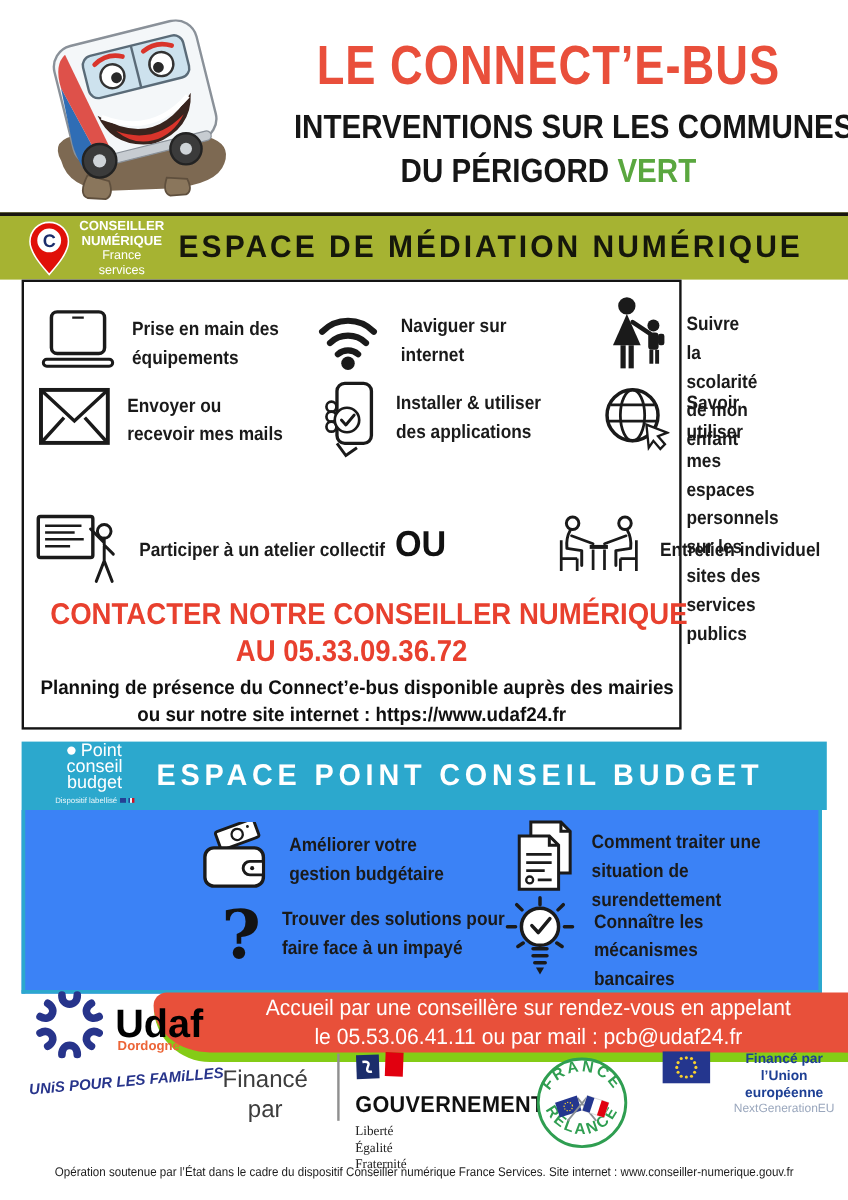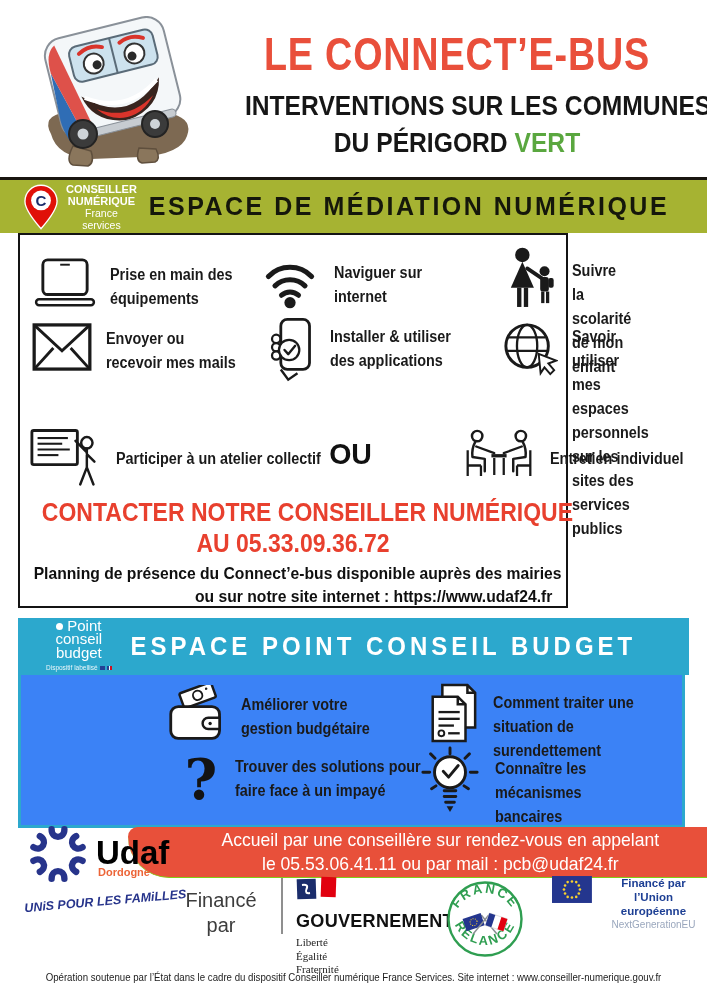--- a/index.html
+++ b/index.html
@@ -29,21 +29,21 @@
   
   .box-black{position:absolute;left:18px;top:233px;width:550px;height:375px;background:#fff;
       border:2px solid #141414;box-sizing:border-box;}
   .item{position:absolute;display:flex;align-items:flex-start;gap:14px;}
   .label{font-size:16px;font-weight:bold;color:#1a1a1a;white-space:pre-line;line-height:1.5;
       transform:scaleX(.9);transform-origin:left top;}
   .ou{position:absolute;font-size:30px;font-weight:bold;color:#111;transform:scaleX(.95);}
   .contact{position:absolute;left:0;right:0;top:262px;text-align:center;color:#e8402e;
       font-weight:bold;font-size:25px;line-height:31px;}
   .contact div{transform:scaleX(.92);transform-origin:center;white-space:nowrap;}
-  .planning{position:absolute;left:0;right:0;top:327px;text-align:right;color:#101010;
+  .planning{position:absolute;left:0;right:0;top:327px;text-align:center;color:#101010;
       font-weight:bold;font-size:16.5px;line-height:23px;}
   .planning div{transform:scaleX(.95);transform-origin:center;white-space:nowrap;}
 
   
   .banner-blue{position:absolute;left:18px;top:618px;width:671px;height:57px;background:#2ca8cd;
       display:flex;align-items:center;box-sizing:border-box;}
   .pcb-logo{margin-left:28px;color:#fff;text-align:center;line-height:13.5px;font-size:15px;}
   .pcb-dot{display:inline-block;width:7px;height:7px;border-radius:50%;background:#fff;
       margin-right:4px;vertical-align:middle;}
   .pcb-sub{font-size:6.5px;margin-top:2px;opacity:.9;}
@@ -54,21 +54,21 @@
       letter-spacing:4px;padding-right:34px;transform:scaleY(1.04);white-space:nowrap;}
 
   
   .box-blue{position:absolute;left:18px;top:675px;width:667px;height:153px;background:#3b82f6;
       border:3px solid #2ca8cd;border-top:none;box-sizing:border-box;}
   .qmark{font-family:"DejaVu Serif",serif;font-size:56px;font-weight:bold;color:#131313;
       line-height:60px;display:block;width:40px;text-align:center;}
 
   
   .banner-red{position:absolute;left:128px;top:827px;width:579px;height:49px;background:#e8503a;
-      border-radius:14px 0 0 60px;border-bottom:1px solid #84cc16;box-sizing:content-box;
+      border-radius:14px 0 0 60px;border-bottom:8px solid #84cc16;box-sizing:content-box;
       color:#fff;text-align:center;font-size:18.5px;line-height:24px;padding-top:1px;}
   .banner-red div{padding-left:48px;transform:scaleX(.95);transform-origin:center;white-space:nowrap;}
 
   
   .udaf{position:absolute;left:24px;top:814px;width:165px;height:110px;}
   .udaf-name{position:absolute;left:72px;top:20px;color:#000000;font-size:33px;font-weight:bold;}
   .udaf-region{position:absolute;left:74px;top:52px;color:#ec6437;font-size:11px;font-weight:bold;}
   .udaf-slogan{position:absolute;left:0px;top:80px;width:165px;color:#27348b;font-size:12.5px;
       font-weight:bold;font-style:italic;transform:rotate(-5deg);white-space:nowrap;}
 

